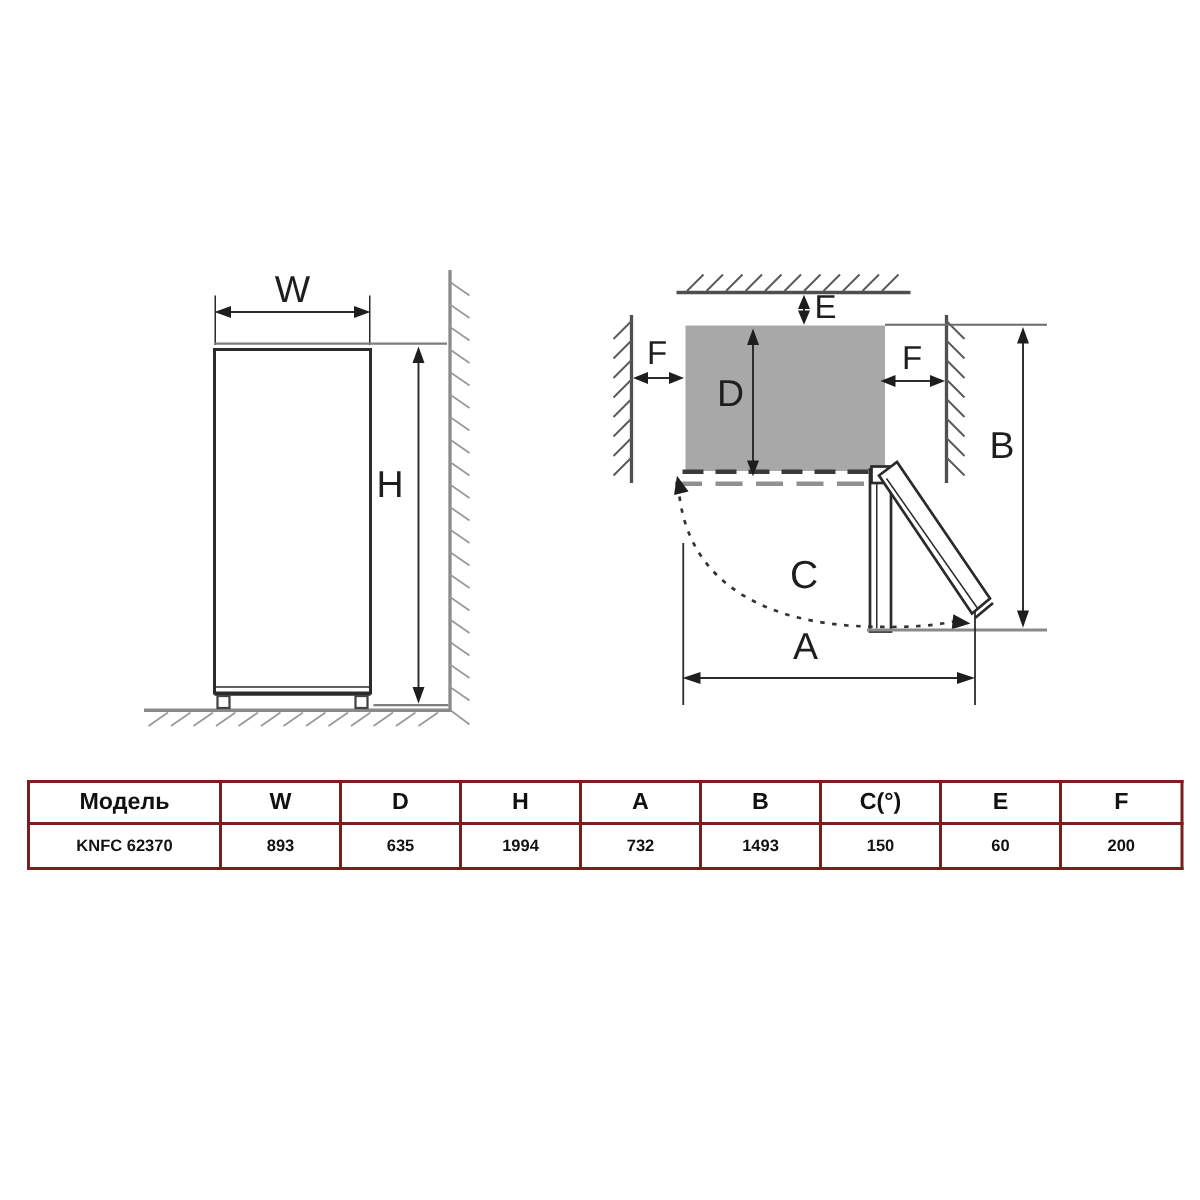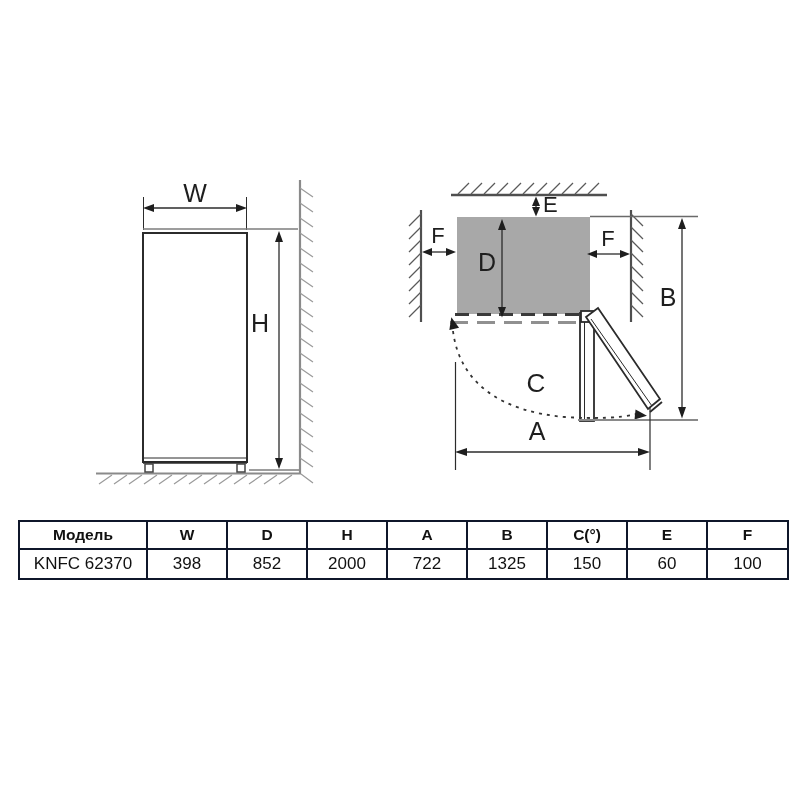--- a/index.html
+++ b/index.html
@@ -18,29 +18,29 @@
   .dims-table{
     position:absolute;
     left:18px;top:520px;
     width:769px;
     border-collapse:collapse;
     table-layout:fixed;
     font-family:"Liberation Sans", sans-serif;
     color:#111;
   }
   .dims-table th,.dims-table td{
-    border:2px solid #0f172a;
+    border:2px solid #7f1d1d;
     text-align:center;
     vertical-align:middle;
     padding:0;
     overflow:hidden;
     white-space:nowrap;
   }
   .dims-table th{height:26px;font-size:15.5px;font-weight:bold;}
-  .dims-table td{height:28px;font-size:17px;font-weight:normal;}
+  .dims-table td{height:28px;font-size:11px;font-weight:bold;}
 </style>
 </head>
 <body>
 
 <div class="page">
 
   <svg class="diagram-svg" width="800" height="512" viewBox="0 0 800 512">
 
     <g>
 
@@ -176,24 +176,24 @@
         <th>A</th>
         <th>B</th>
         <th>C(°)</th>
         <th>E</th>
         <th>F</th>
       </tr>
     </thead>
     <tbody>
       <tr>
         <td>KNFC 62370</td>
-        <td>398</td>
-        <td>852</td>
-        <td>2000</td>
-        <td>722</td>
-        <td>1325</td>
+        <td>893</td>
+        <td>635</td>
+        <td>1994</td>
+        <td>732</td>
+        <td>1493</td>
         <td>150</td>
         <td>60</td>
-        <td>100</td>
+        <td>200</td>
       </tr>
     </tbody>
   </table>
 </div>
 
 </body></html>

